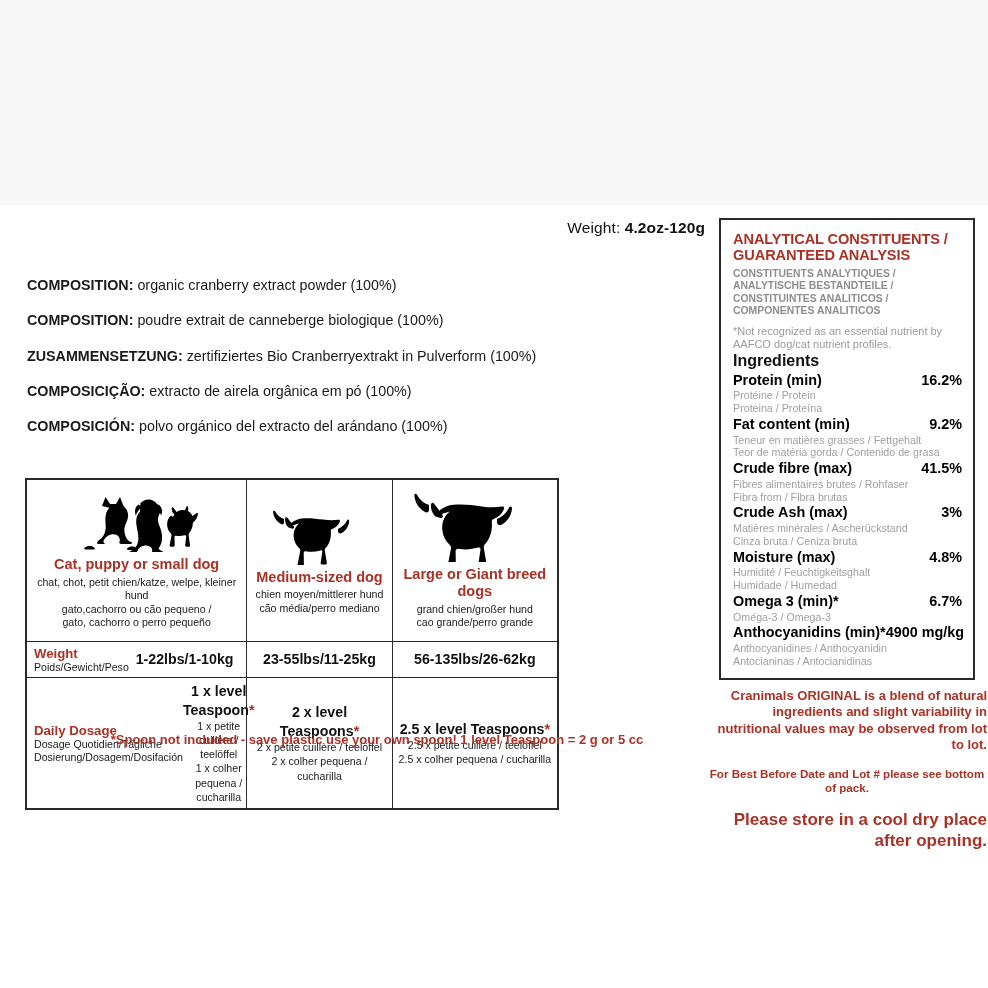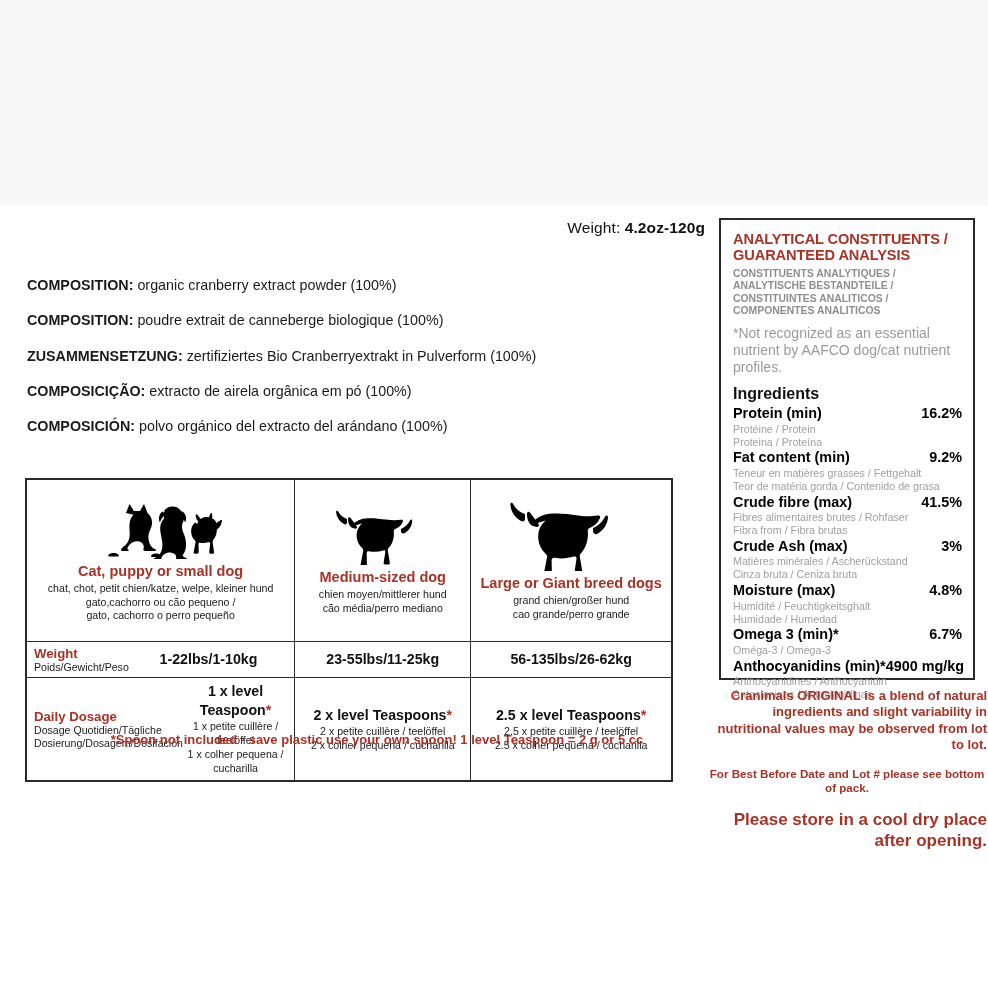--- a/index.html
+++ b/index.html
@@ -62,21 +62,21 @@
     color: #1a1a1a;
     white-space: nowrap;
   }
   .comp-row .lbl { font-weight: bold; }
 
   
   .dose-table {
     position: absolute;
     left: 25px;
     top: 273px;
-    width: 648px;
+    width: 534px;
     border: 2px solid #2a2a2a;
     border-collapse: collapse;
     background: #fff;
     table-layout: fixed;
   }
   .dose-table td {
     border: 1.5px solid #2a2a2a;
     vertical-align: middle;
     padding: 0;
   }
@@ -164,29 +164,28 @@
   }
   .panel-subtitle {
     color: #8e8e8e;
     font-weight: bold;
     font-size: 10.4px;
     line-height: 1.2;
     margin-top: 4px;
   }
   .aafco {
     color: #9a9a9a;
-    font-size: 14px;
+    font-size: 11px;
     line-height: 1.22;
     margin-top: 7px;
   }
   .ingr-head {
     font-size: 16px;
     font-weight: bold;
     color: #111;
-    margin-top: 9px;
     margin-bottom: 2px;
   }
   .nut {
     margin-top: 1px;
   }
   .nut-main {
     display: flex;
     justify-content: space-between;
     align-items: baseline;
     font-size: 14.4px;

